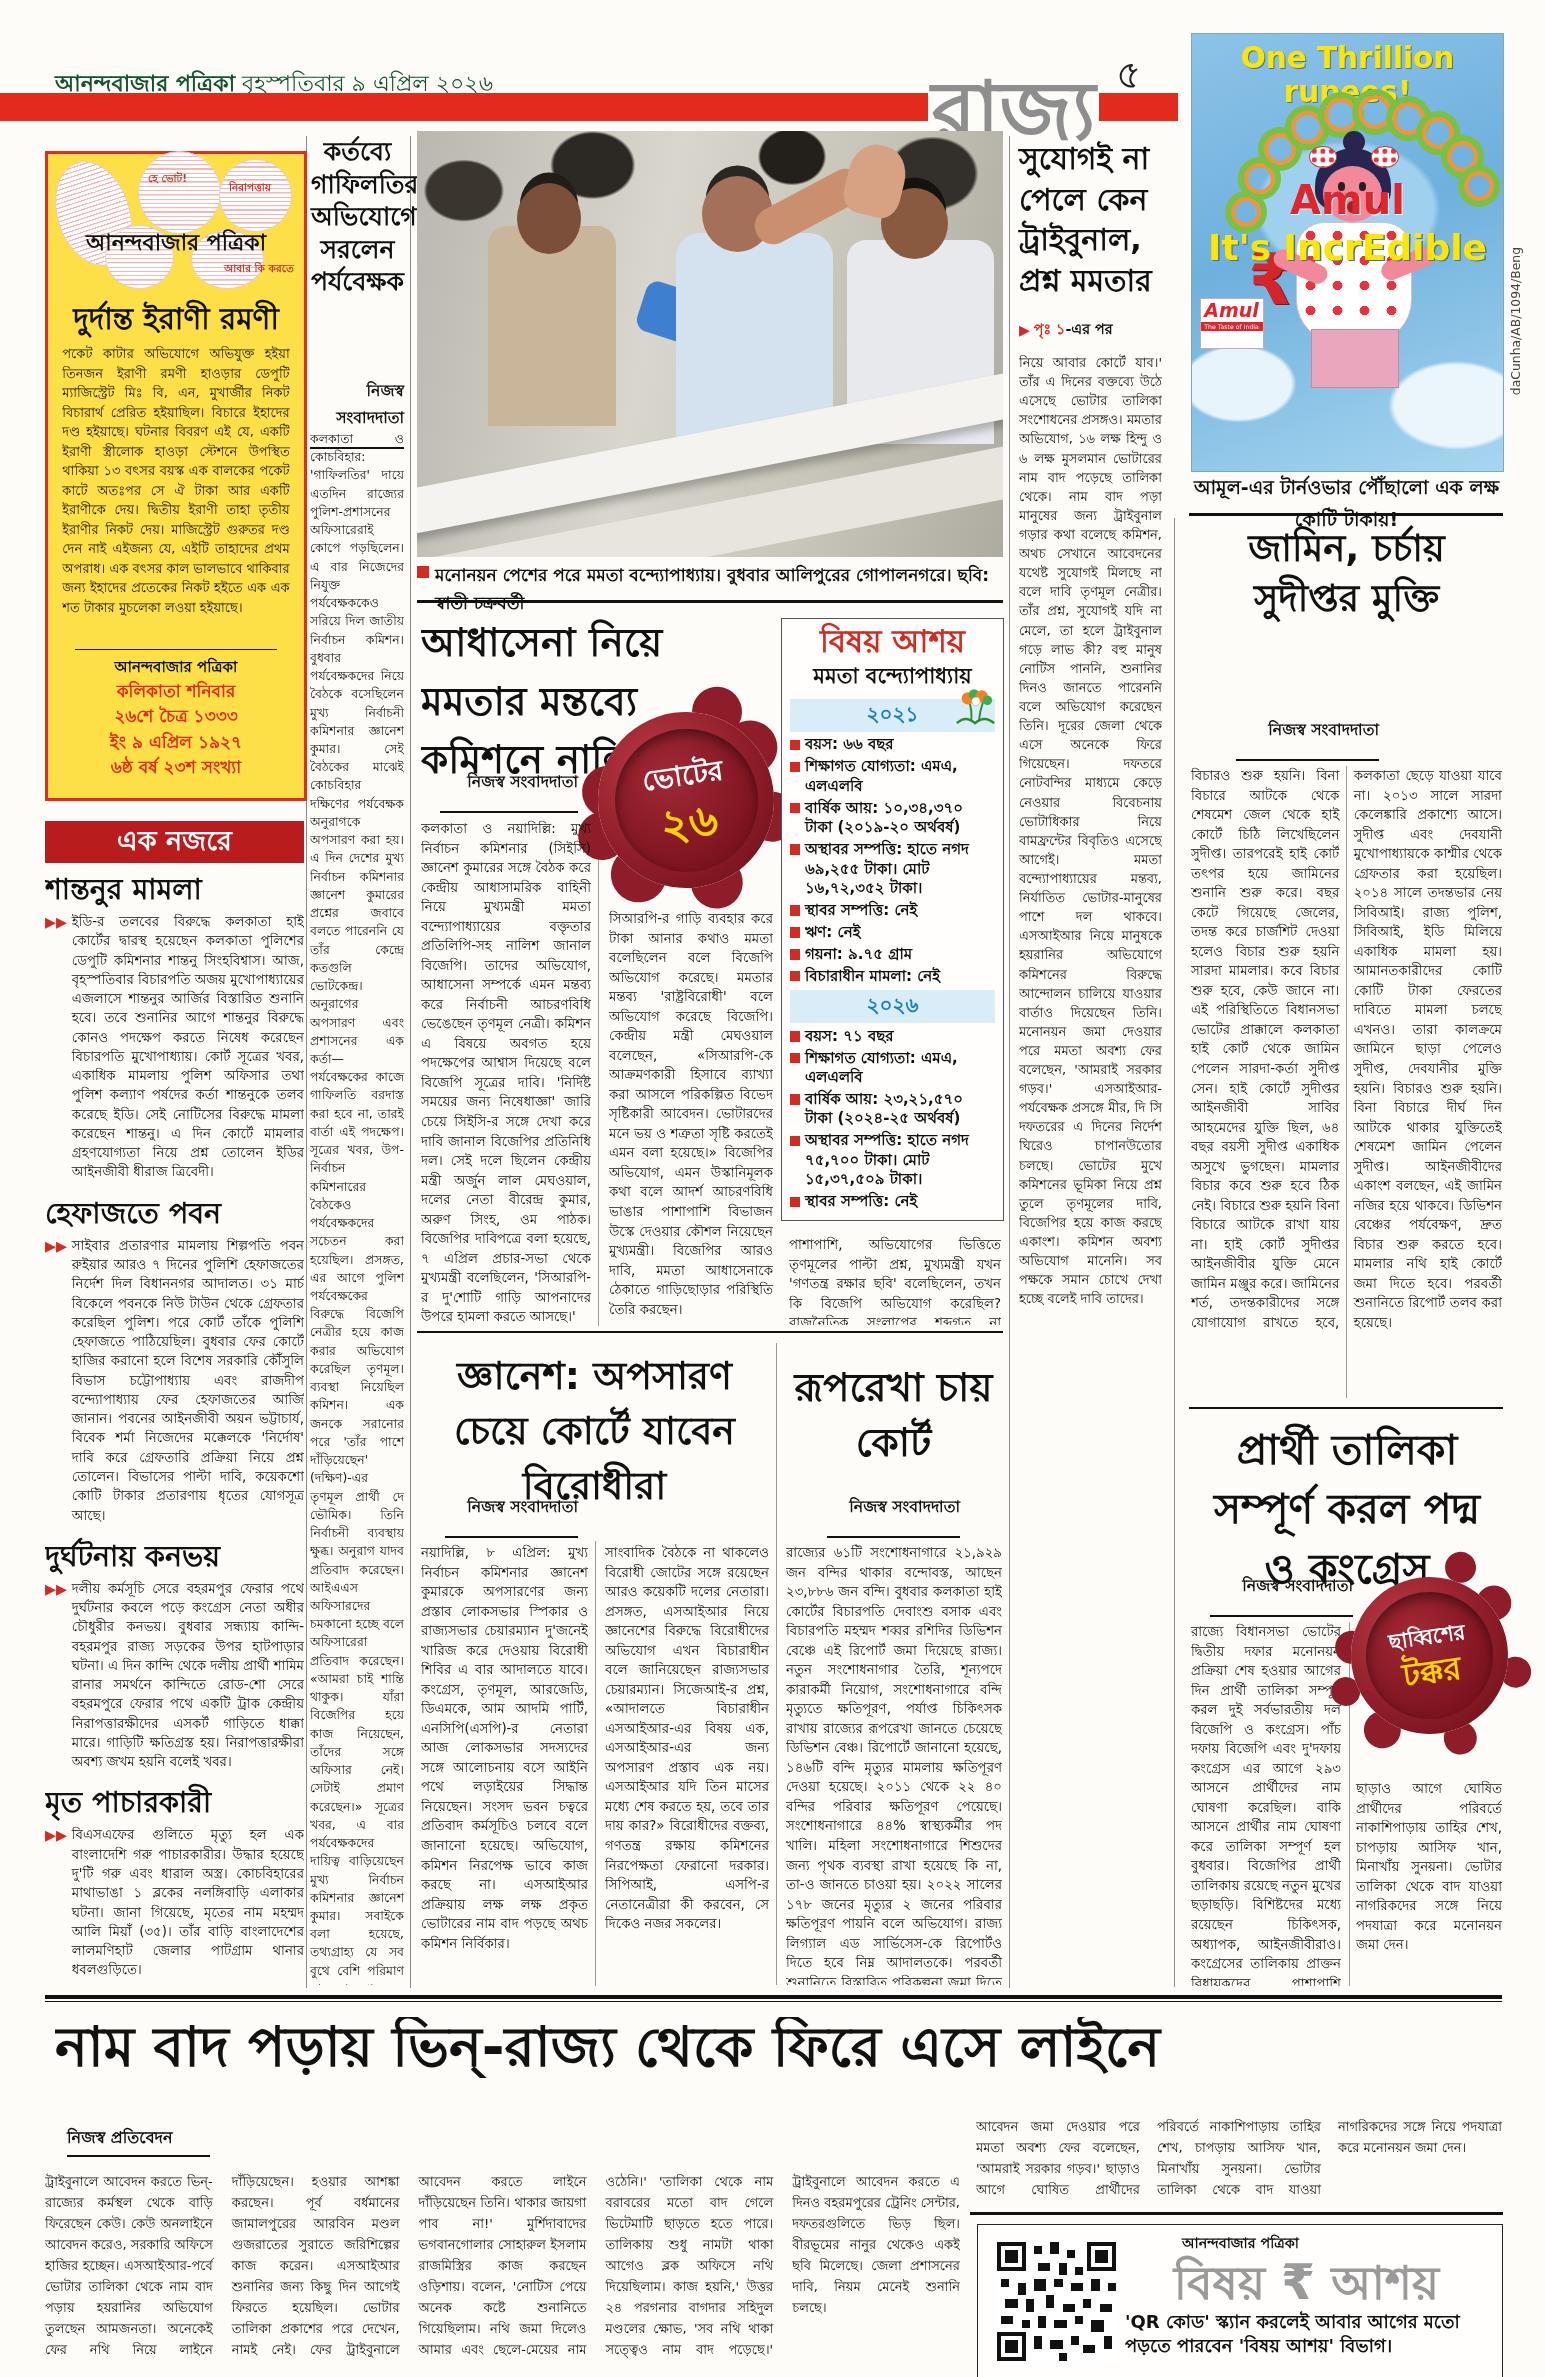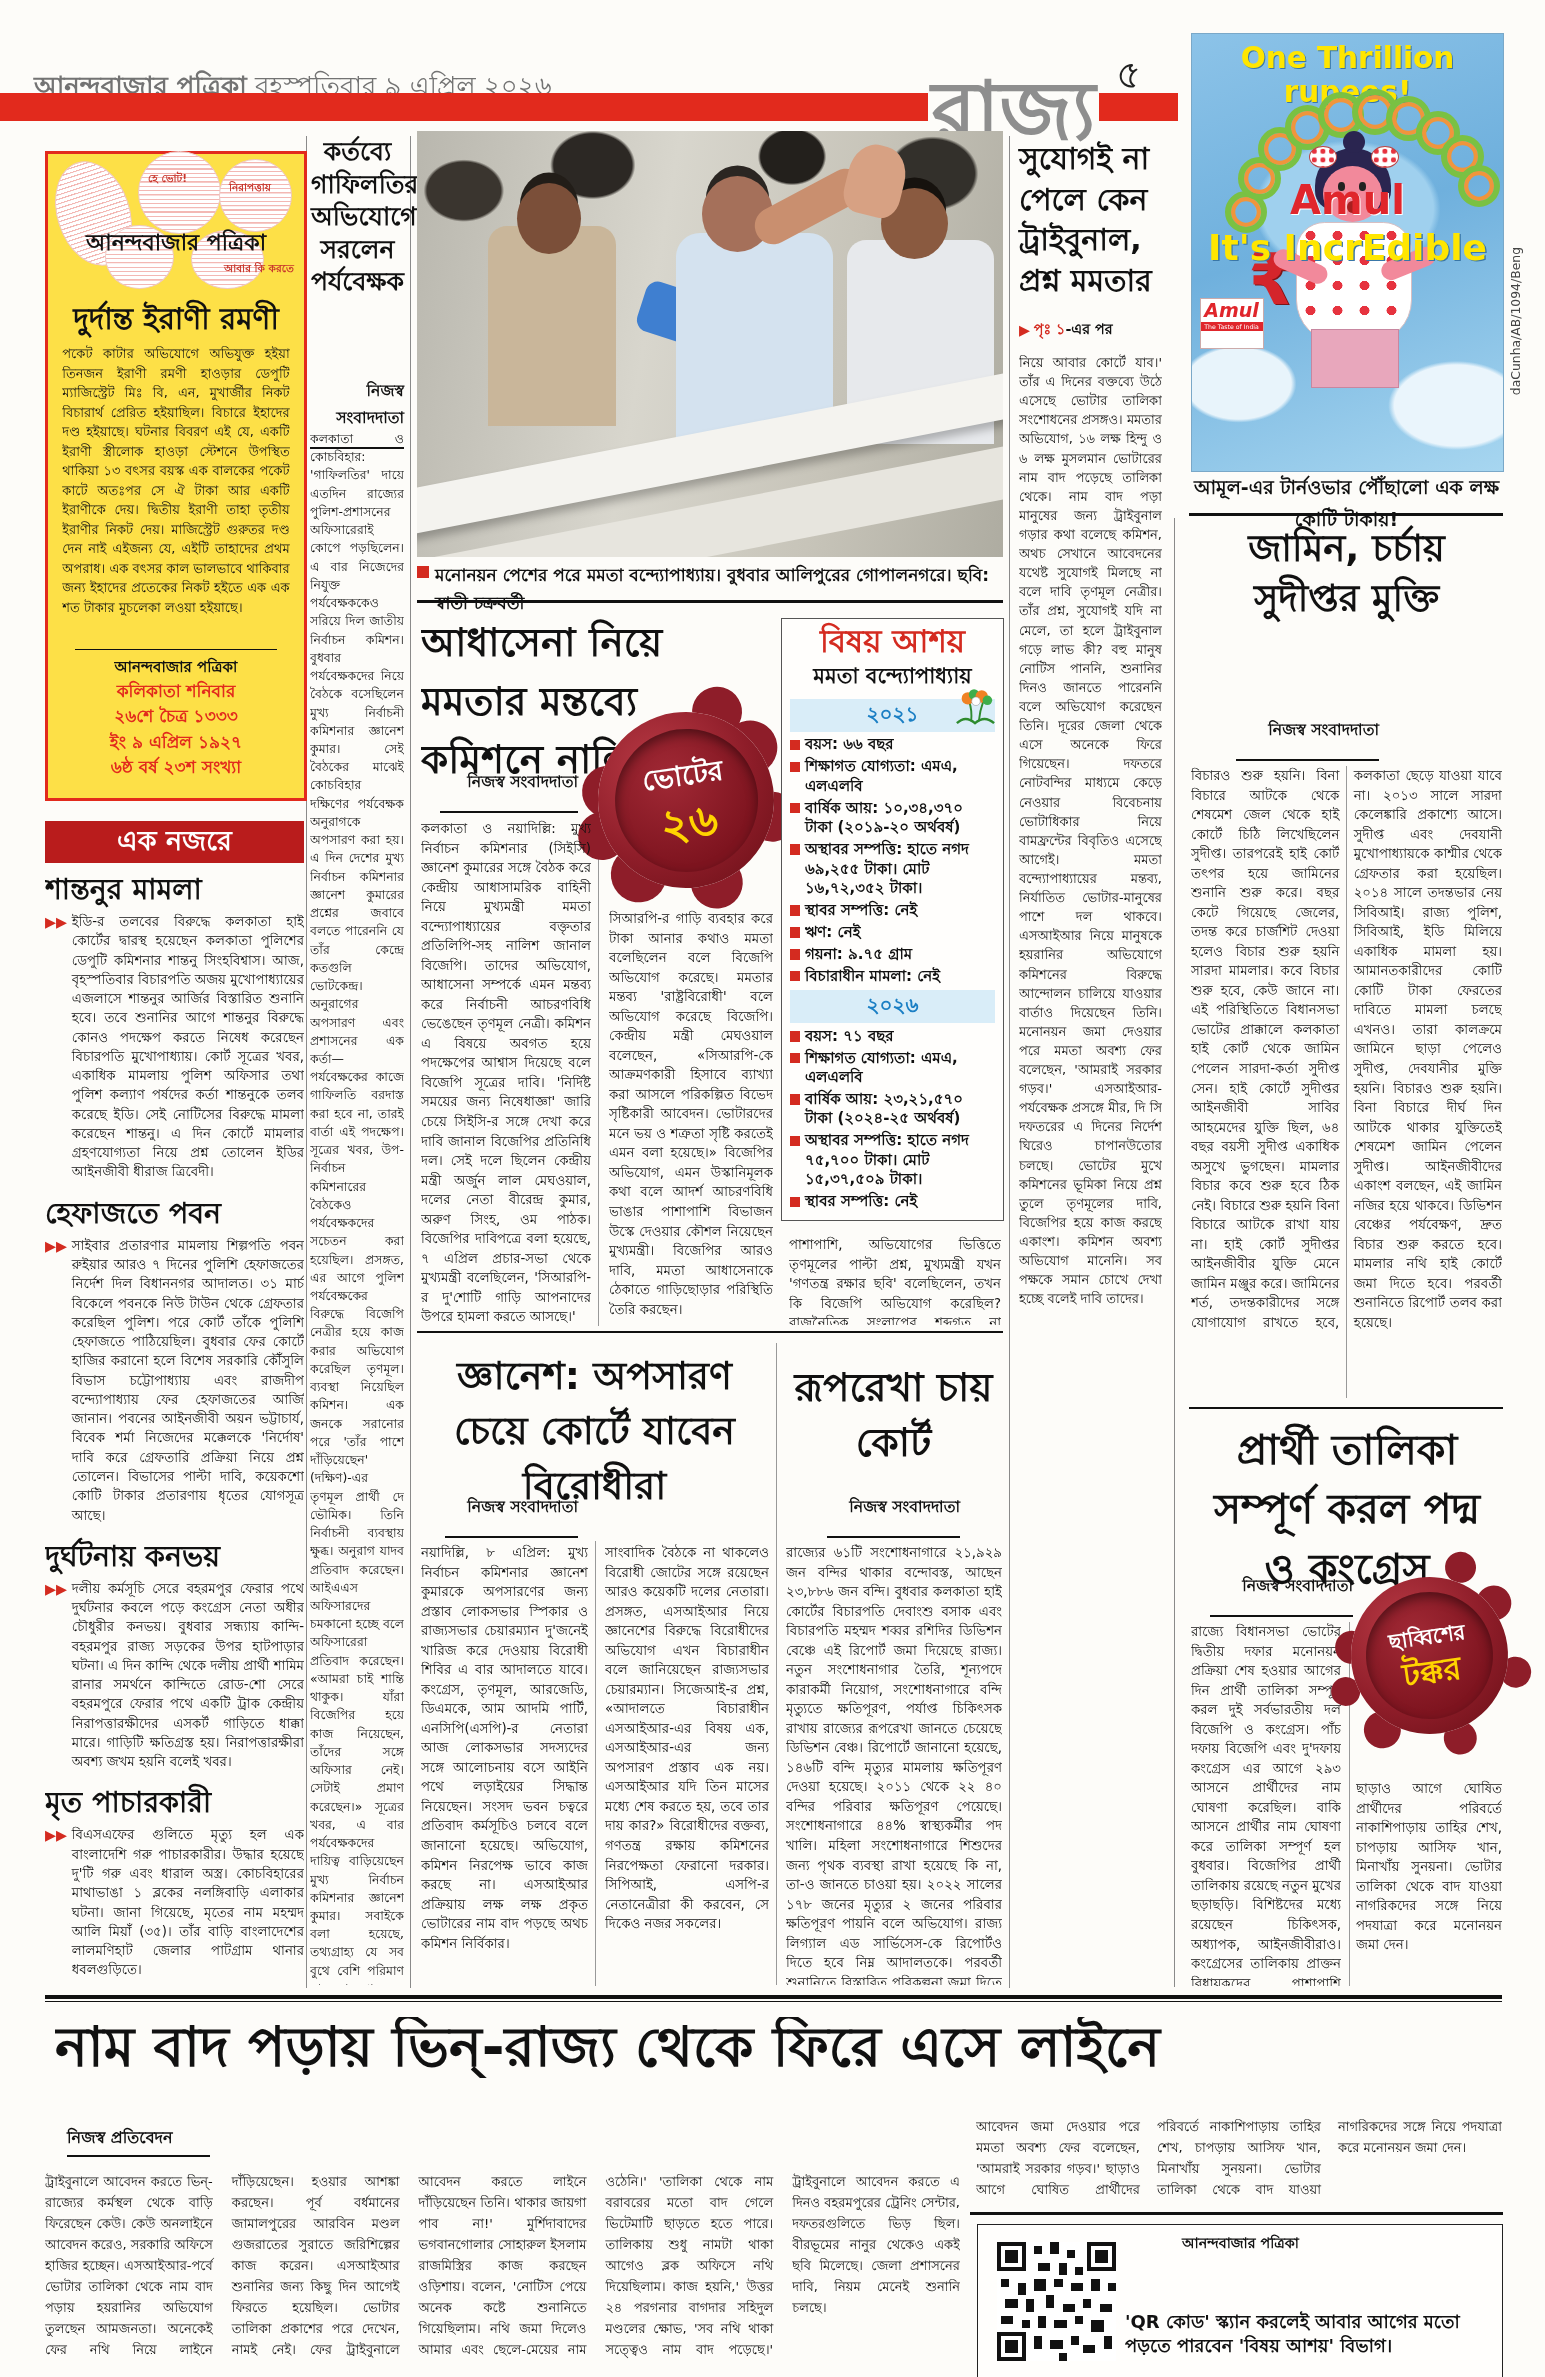--- a/index.html
+++ b/index.html
@@ -6,21 +6,21 @@
   body{
     width:1545px;height:2389px;position:relative;background:#fdfcf9;
     font-family:"DejaVu Sans","Liberation Sans",sans-serif;color:#111;
     overflow:hidden;
   }
   .abs{position:absolute;}
   .jt{text-align:justify;}
   .hidden-ov{overflow:hidden;}
 
   
-  .masthead{left:34px;top:66px;font-size:26px;color:#737373;}
+  .masthead{left:55px;top:66px;font-size:22px;color:#14532d;}
   .masthead b{font-weight:800;}
   .redbar{left:0;top:93px;width:1178px;height:27.6px;background:#e22a1d;}
   .rajya-box{left:928px;top:33px;width:171px;height:157px;background:#fdfcf9;display:flex;align-items:center;justify-content:center;}
   .rajya-box span{font-size:81px;font-weight:800;color:#8e8e8e;line-height:1;}
   .pagenum{left:1116px;top:44px;font-size:39px;color:#222;}
 
   
   .vrule{width:1px;background:#8a8a8a;}
   .hrule{background:#111;}
 
@@ -441,20 +441,25 @@
 
 <div class="abs bt-rule"></div>
 <div class="abs bt-head hidden-ov">নাম বাদ পড়ায় ভিন্-রাজ্য থেকে ফিরে এসে লাইনে</div>
 <div class="abs bt-by">নিজস্ব প্রতিবেদন</div>
 <div class="abs jt hidden-ov bt-bodyA">ট্রাইবুনালে আবেদন করতে ভিন্-রাজ্যের কর্মস্থল থেকে বাড়ি ফিরেছেন কেউ। কেউ অনলাইনে আবেদন করেও, সরকারি অফিসে হাজির হচ্ছেন। এসআইআর-পর্বে ভোটার তালিকা থেকে নাম বাদ পড়ায় হয়রানির অভিযোগ তুলছেন আমজনতা। অনেকেই ফের নথি নিয়ে লাইনে দাঁড়িয়েছেন। হওয়ার আশঙ্কা করছেন। পূর্ব বর্ধমানের জামালপুরের আরবিন মণ্ডল গুজরাতের সুরাতে জরিশিল্পের কাজ করেন। এসআইআর শুনানির জন্য কিছু দিন আগেই ফিরতে হয়েছিল। ভোটার তালিকা প্রকাশের পরে দেখেন, নামই নেই। ফের ট্রাইবুনালে আবেদন করতে লাইনে দাঁড়িয়েছেন তিনি। থাকার জায়গা পাব না!' মুর্শিদাবাদের ভগবানগোলার সোহারুল ইসলাম রাজমিস্ত্রির কাজ করছেন ওড়িশায়। বলেন, 'নোটিস পেয়ে অনেক কষ্টে শুনানিতে গিয়েছিলাম। নথি জমা দিলেও আমার এবং ছেলে-মেয়ের নাম ওঠেনি।' 'তালিকা থেকে নাম বরাবরের মতো বাদ গেলে ভিটেমাটি ছাড়তে হতে পারে। তালিকায় শুধু নামটা থাকা আগেও ব্লক অফিসে নথি দিয়েছিলাম। কাজ হয়নি,' উত্তর ২৪ পরগনার বাগদার সহিদুল মণ্ডলের ক্ষোভ, 'সব নথি থাকা সত্ত্বেও নাম বাদ পড়েছে।' ট্রাইবুনালে আবেদন করতে এ দিনও বহরমপুরের ট্রেনিং সেন্টার, দফতরগুলিতে ভিড় ছিল। বীরভূমের নানুর থেকেও একই ছবি মিলেছে। জেলা প্রশাসনের দাবি, নিয়ম মেনেই শুনানি চলছে।</div>
 <div class="abs jt hidden-ov bt-bodyB">আবেদন জমা দেওয়ার পরে মমতা অবশ্য ফের বলেছেন, 'আমরাই সরকার গড়ব।' ছাড়াও আগে ঘোষিত প্রার্থীদের পরিবর্তে নাকাশিপাড়ায় তাহির শেখ, চাপড়ায় আসিফ খান, মিনাখাঁয় সুনয়না। ভোটার তালিকা থেকে বাদ যাওয়া নাগরিকদের সঙ্গে নিয়ে পদযাত্রা করে মনোনয়ন জমা দেন।</div>
 
 <div class="abs hrule qr-rule"></div>
 <div class="abs qrbox">
   <div class="qr-brand">আনন্দবাজার পত্রিকা</div>
+  <div class="qr-title">
+    <span>বিষয়</span>
+    <span class="rs">₹</span>
+    <span>আশয়</span>
+  </div>
   <div class="qr-img">
     <svg width="119" height="119" viewBox="0 0 29 29" shape-rendering="crispEdges">
       <rect width="29" height="29" fill="#fff"></rect>
       <g fill="#111">
         <rect x="0" y="0" width="7" height="7"></rect>
           <rect x="22" y="0" width="7" height="7"></rect>
           <rect x="0" y="22" width="7" height="7"></rect>
         <rect x="1" y="1" width="5" height="5" fill="#fff"></rect>
           <rect x="23" y="1" width="5" height="5" fill="#fff"></rect>
           <rect x="1" y="23" width="5" height="5" fill="#fff"></rect>

